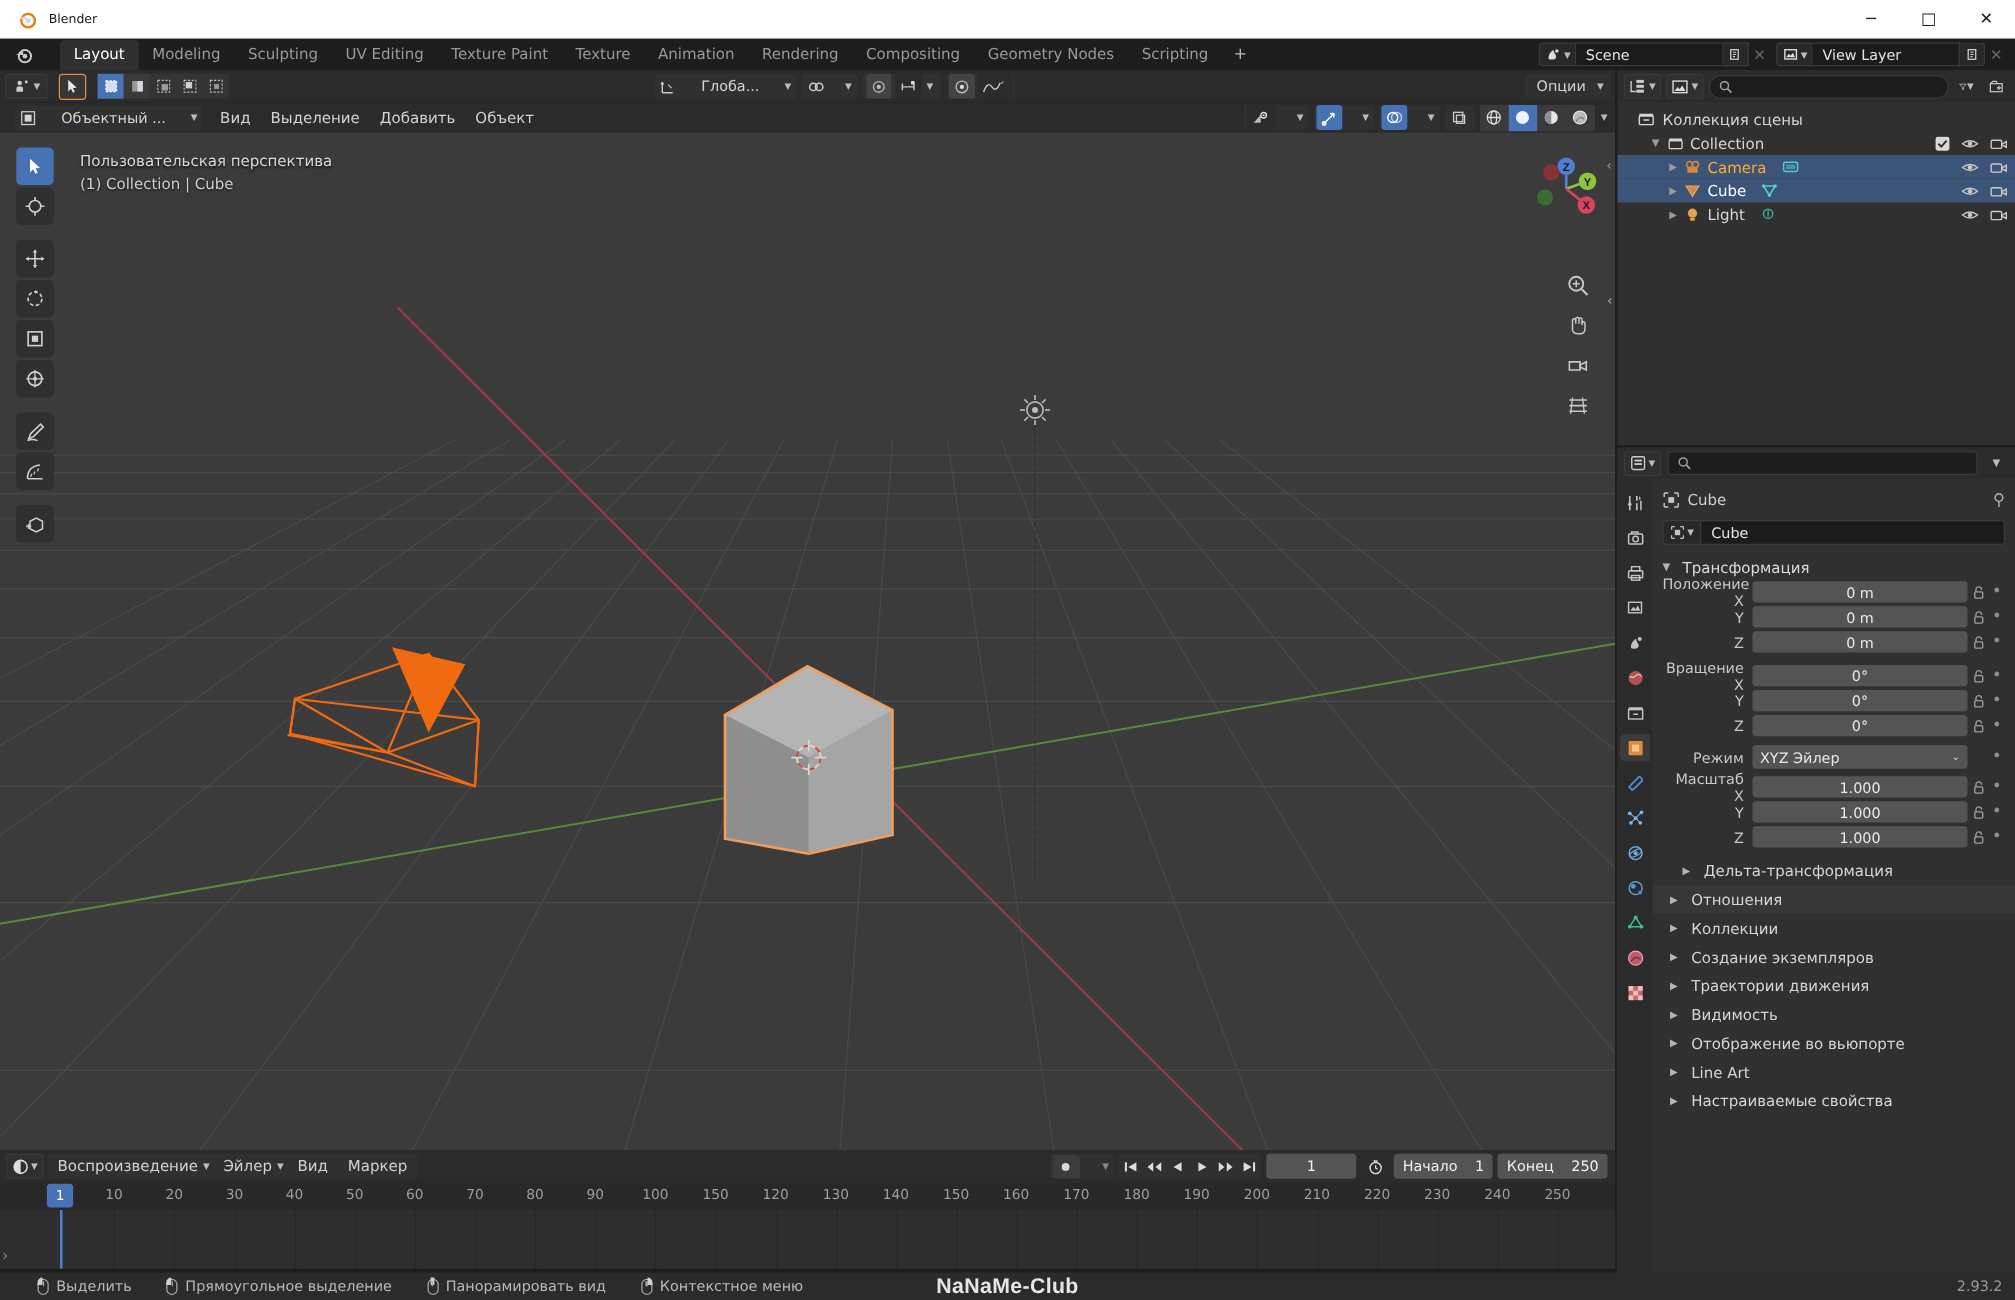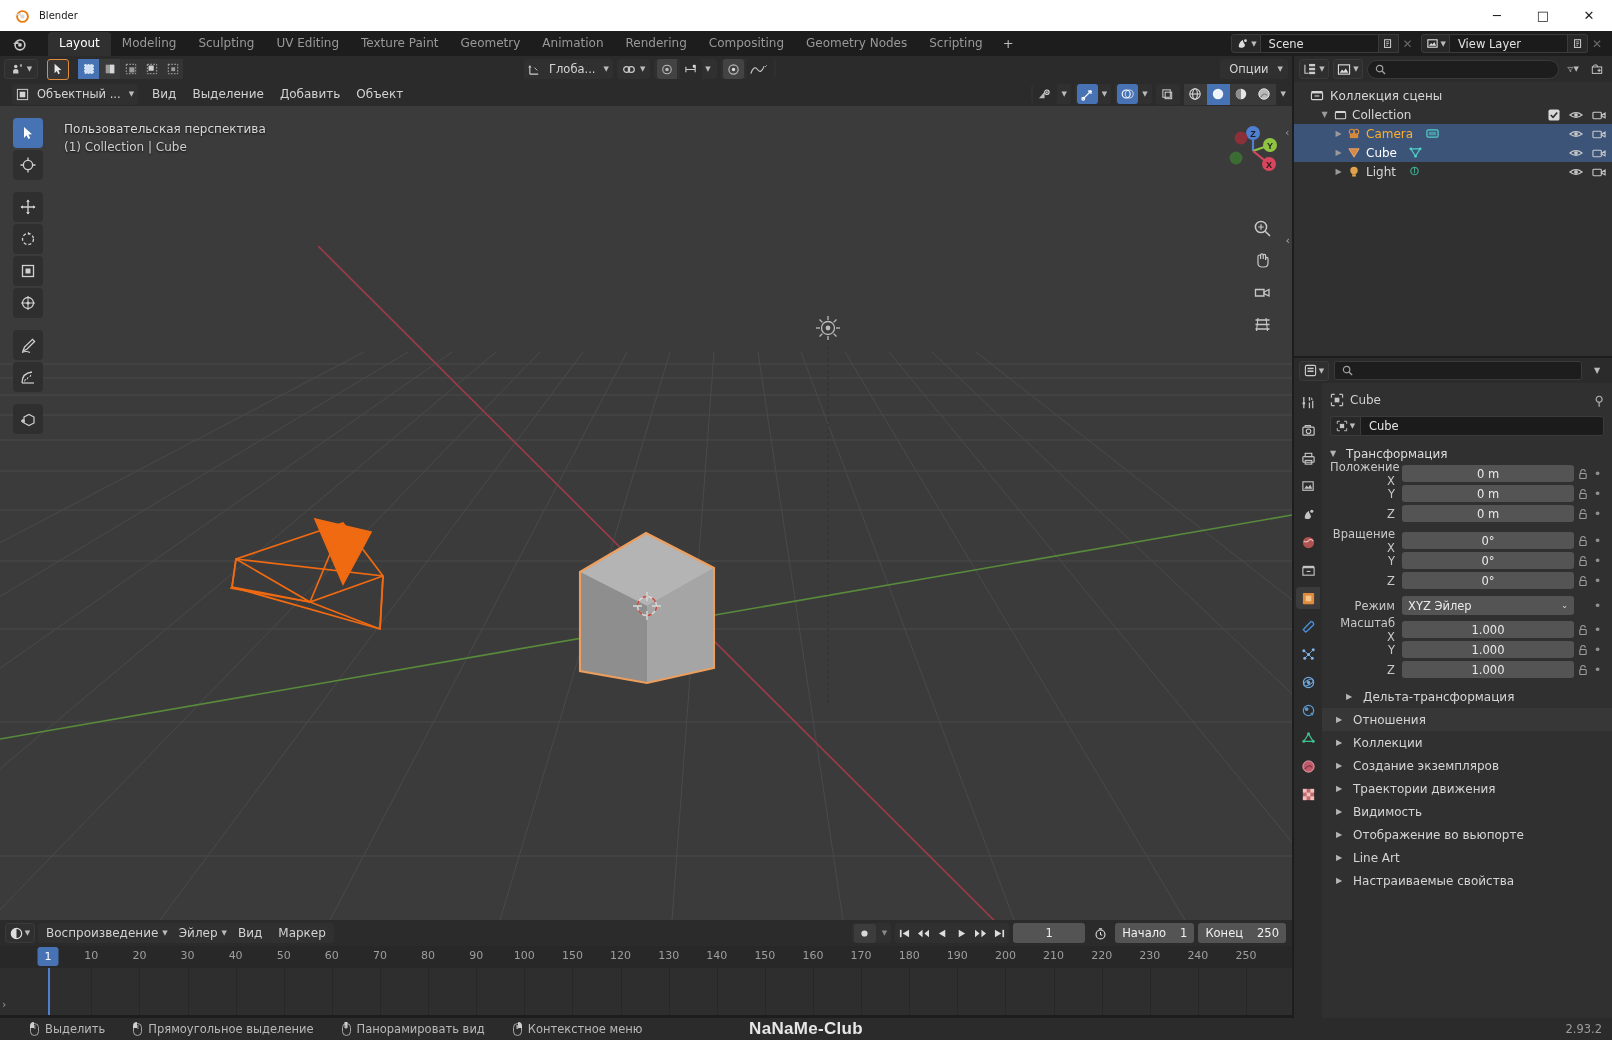--- a/index.html
+++ b/index.html
@@ -73,21 +73,21 @@
   }
   .hdr-btn.boxed { background:#2f2f2f; border:1px solid #3a3a3a; }
   .hdr-btn.sel { background:#4772b3; }
   .hdr-btn.active-orange { border:1px solid #e18b3b; background:#363636; }
   .hdr-group { display:flex; align-items:center; background:#303030; border-radius:3px; }
   .hdr-group .hdr-btn { border-radius:0; }
   .hdr-sep { width:9px; }
   .drop-label { font-size:11.5px; color:#d5d5d5; padding:0 4px; }
   .mode-drop {
     display:flex; align-items:center; height:20px; background:#303030; border-radius:3px;
-    padding:0 4px 0 4px; gap:4px;
+    padding:0 4px 0 4px; gap:16px;
   }
   .hdr-menu { padding:2px 8px; font-size:12px; color:#d2d2d2; border-radius:3px; }
   .right-tools { position:absolute; right:4px; top:0; height:26px; display:flex; align-items:center; gap:3px;}
   .opt-drop { display:flex; align-items:center; height:20px; background:#303030; border-radius:3px; padding:0 5px; gap:5px;}
 
   
   .viewport {
     position:absolute; top:106px; left:0; width:1292px; height:814px;
     background:#3b3b3b; overflow:hidden;
   }
@@ -238,21 +238,21 @@
         <path d="M1.8 8.3 L8 5.4 L8 8.4 Z" fill="#c9c9c9"></path>
         <circle cx="9.5" cy="9.5" r="2" fill="#c9c9c9"></circle>
       </svg>
     </div>
     <div class="ws-tabs" id="wstabs">
         <div class="ws-tab active">Layout</div>
         <div class="ws-tab">Modeling</div>
         <div class="ws-tab">Sculpting</div>
         <div class="ws-tab">UV Editing</div>
         <div class="ws-tab">Texture Paint</div>
-        <div class="ws-tab">Geometry</div>
+        <div class="ws-tab">Texture</div>
         <div class="ws-tab">Animation</div>
         <div class="ws-tab">Rendering</div>
         <div class="ws-tab">Compositing</div>
         <div class="ws-tab">Geometry Nodes</div>
         <div class="ws-tab">Scripting</div>
       </div>
     <div class="ws-plus">+</div>
 
     <div class="scene-zone">
       <div class="idblock">

